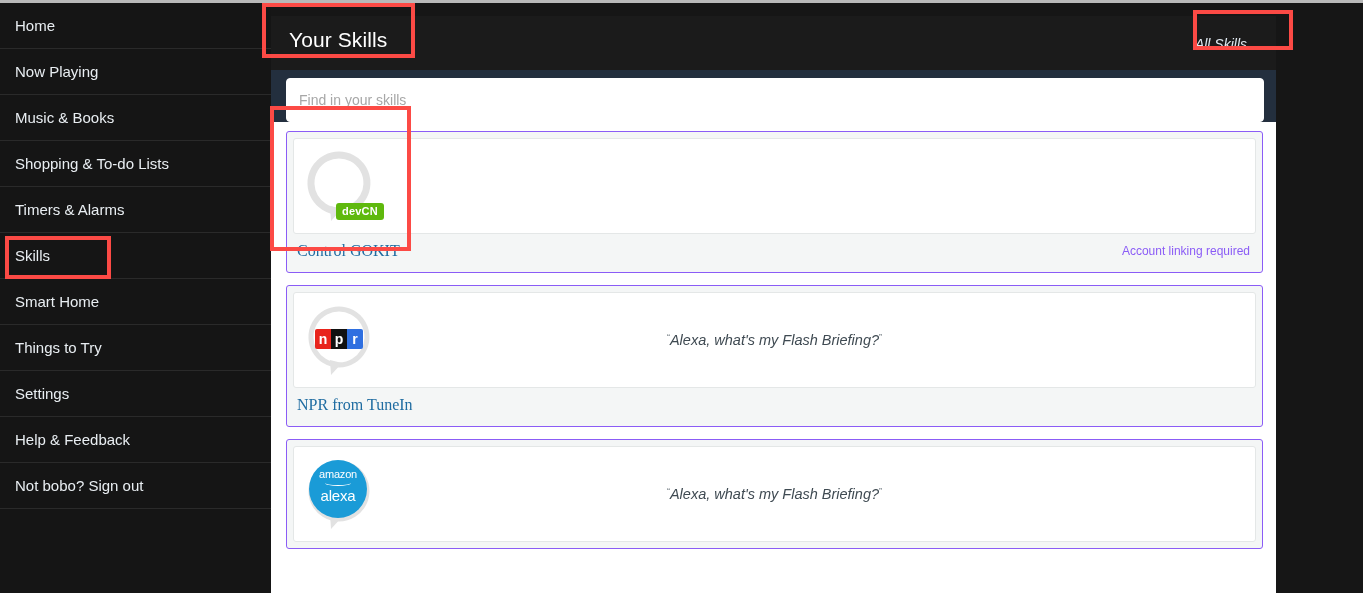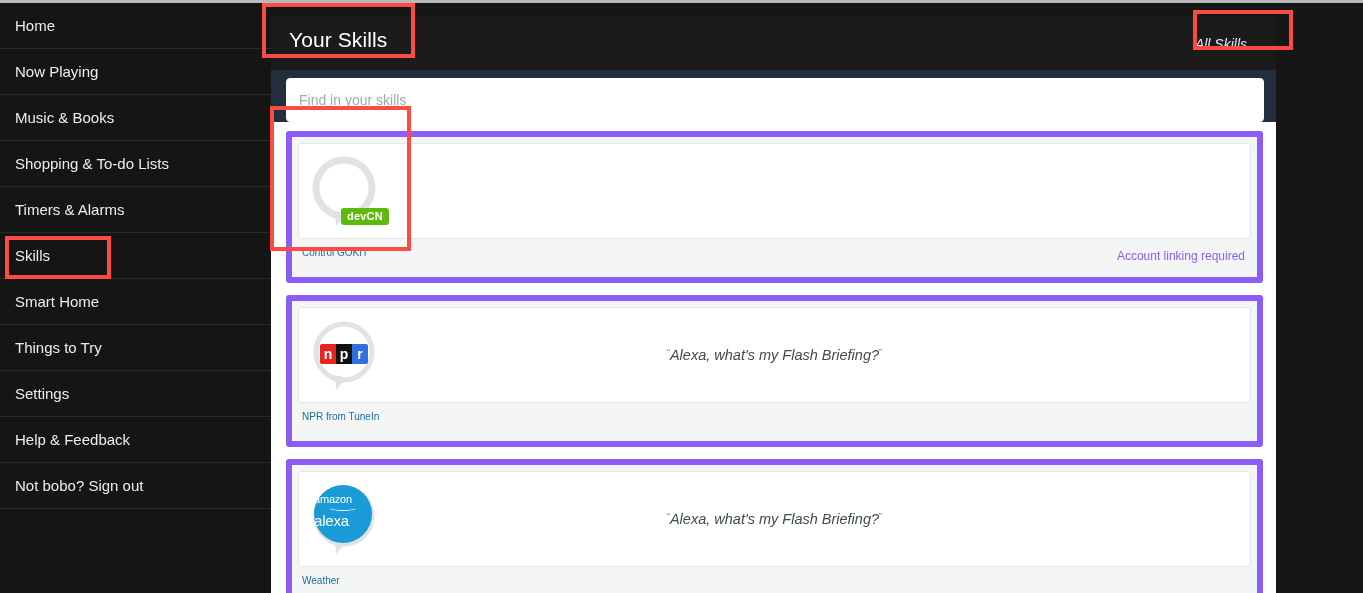--- a/index.html
+++ b/index.html
@@ -74,21 +74,21 @@
     color: #333;
     padding: 0 12px;
     outline: none;
   }
   .search-input::placeholder { color: #a7a7a7; }
 
   .skill-list { padding: 9px 13px 0 15px; background: #fff; }
 
   .skill-card {
     background: #f4f6f6;
-    border: 6px solid #8b5cf6;
+    border: 1px solid #8b5cf6;
     border-radius: 3px;
     margin-bottom: 12px;
     padding: 6px;
     position: relative;
   }
   .skill-inner {
     background: #ffffff;
     border: 1px solid #e4e7e7;
     border-radius: 3px;
     height: 96px;
@@ -109,22 +109,23 @@
     color: #6d767d;
     font-style: normal;
   }
   .skill-footer {
     height: 32px;
     position: relative;
   }
   .skill-name {
     position: absolute; left: 4px; top: 8px;
     color: #1f6ca1;
-    font-size: 10px;
+    font-size: 16px;
     cursor: pointer;
+    font-family: Liberation Serif, serif;
   }
   .skill-meta {
     position: absolute; right: 6px; top: 10px;
     color: #8b5cf6;
     font-size: 12px;
   }
 
   
   .icon-wrap {
     position: absolute; left: 10px; top: 10px;
@@ -164,20 +165,21 @@
   .npr-p { background: #111111; }
   .npr-r { background: #2f6fe0; }
 
   
   .alexa-logo {
     position: absolute; left: 5px; top: 3px;
     width: 58px; height: 58px;
     border-radius: 50%;
     background: #1a9bd7;
     color: #ffffff;
+    text-align: center;
   }
   .alexa-amazon { font-size: 11px; margin-top: 8px; letter-spacing: -.2px; }
   .alexa-swoosh {
     width: 26px; height: 6px;
     margin: 0 auto;
     border-bottom: 1.6px solid #ffffff;
     border-radius: 0 0 60% 60%;
   }
   .alexa-word { font-size: 15px; margin-top: 1px; letter-spacing: -.2px; }
 
@@ -299,24 +301,20 @@
             <div class="alexa-logo">
               <div class="alexa-amazon">amazon</div>
               <div class="alexa-swoosh"></div>
               <div class="alexa-word">alexa</div>
             </div>
           </div>
           <div class="skill-phrase">
             <span class="q">“</span><span>Alexa, what's my Flash Briefing?</span><span class="q">”</span>
           </div>
         </div>
-        <div class="skill-footer">
-          <div class="skill-name">Weather</div>
-          <div class="skill-meta"></div>
-        </div>
       </div>
 
     </div>
   </div>
 
   <div class="annot" id="annot-skills"></div>
   <div class="annot" id="annot-title"></div>
   <div class="annot" id="annot-all-skills"></div>
   <div class="annot" id="annot-first-skill"></div>
 

